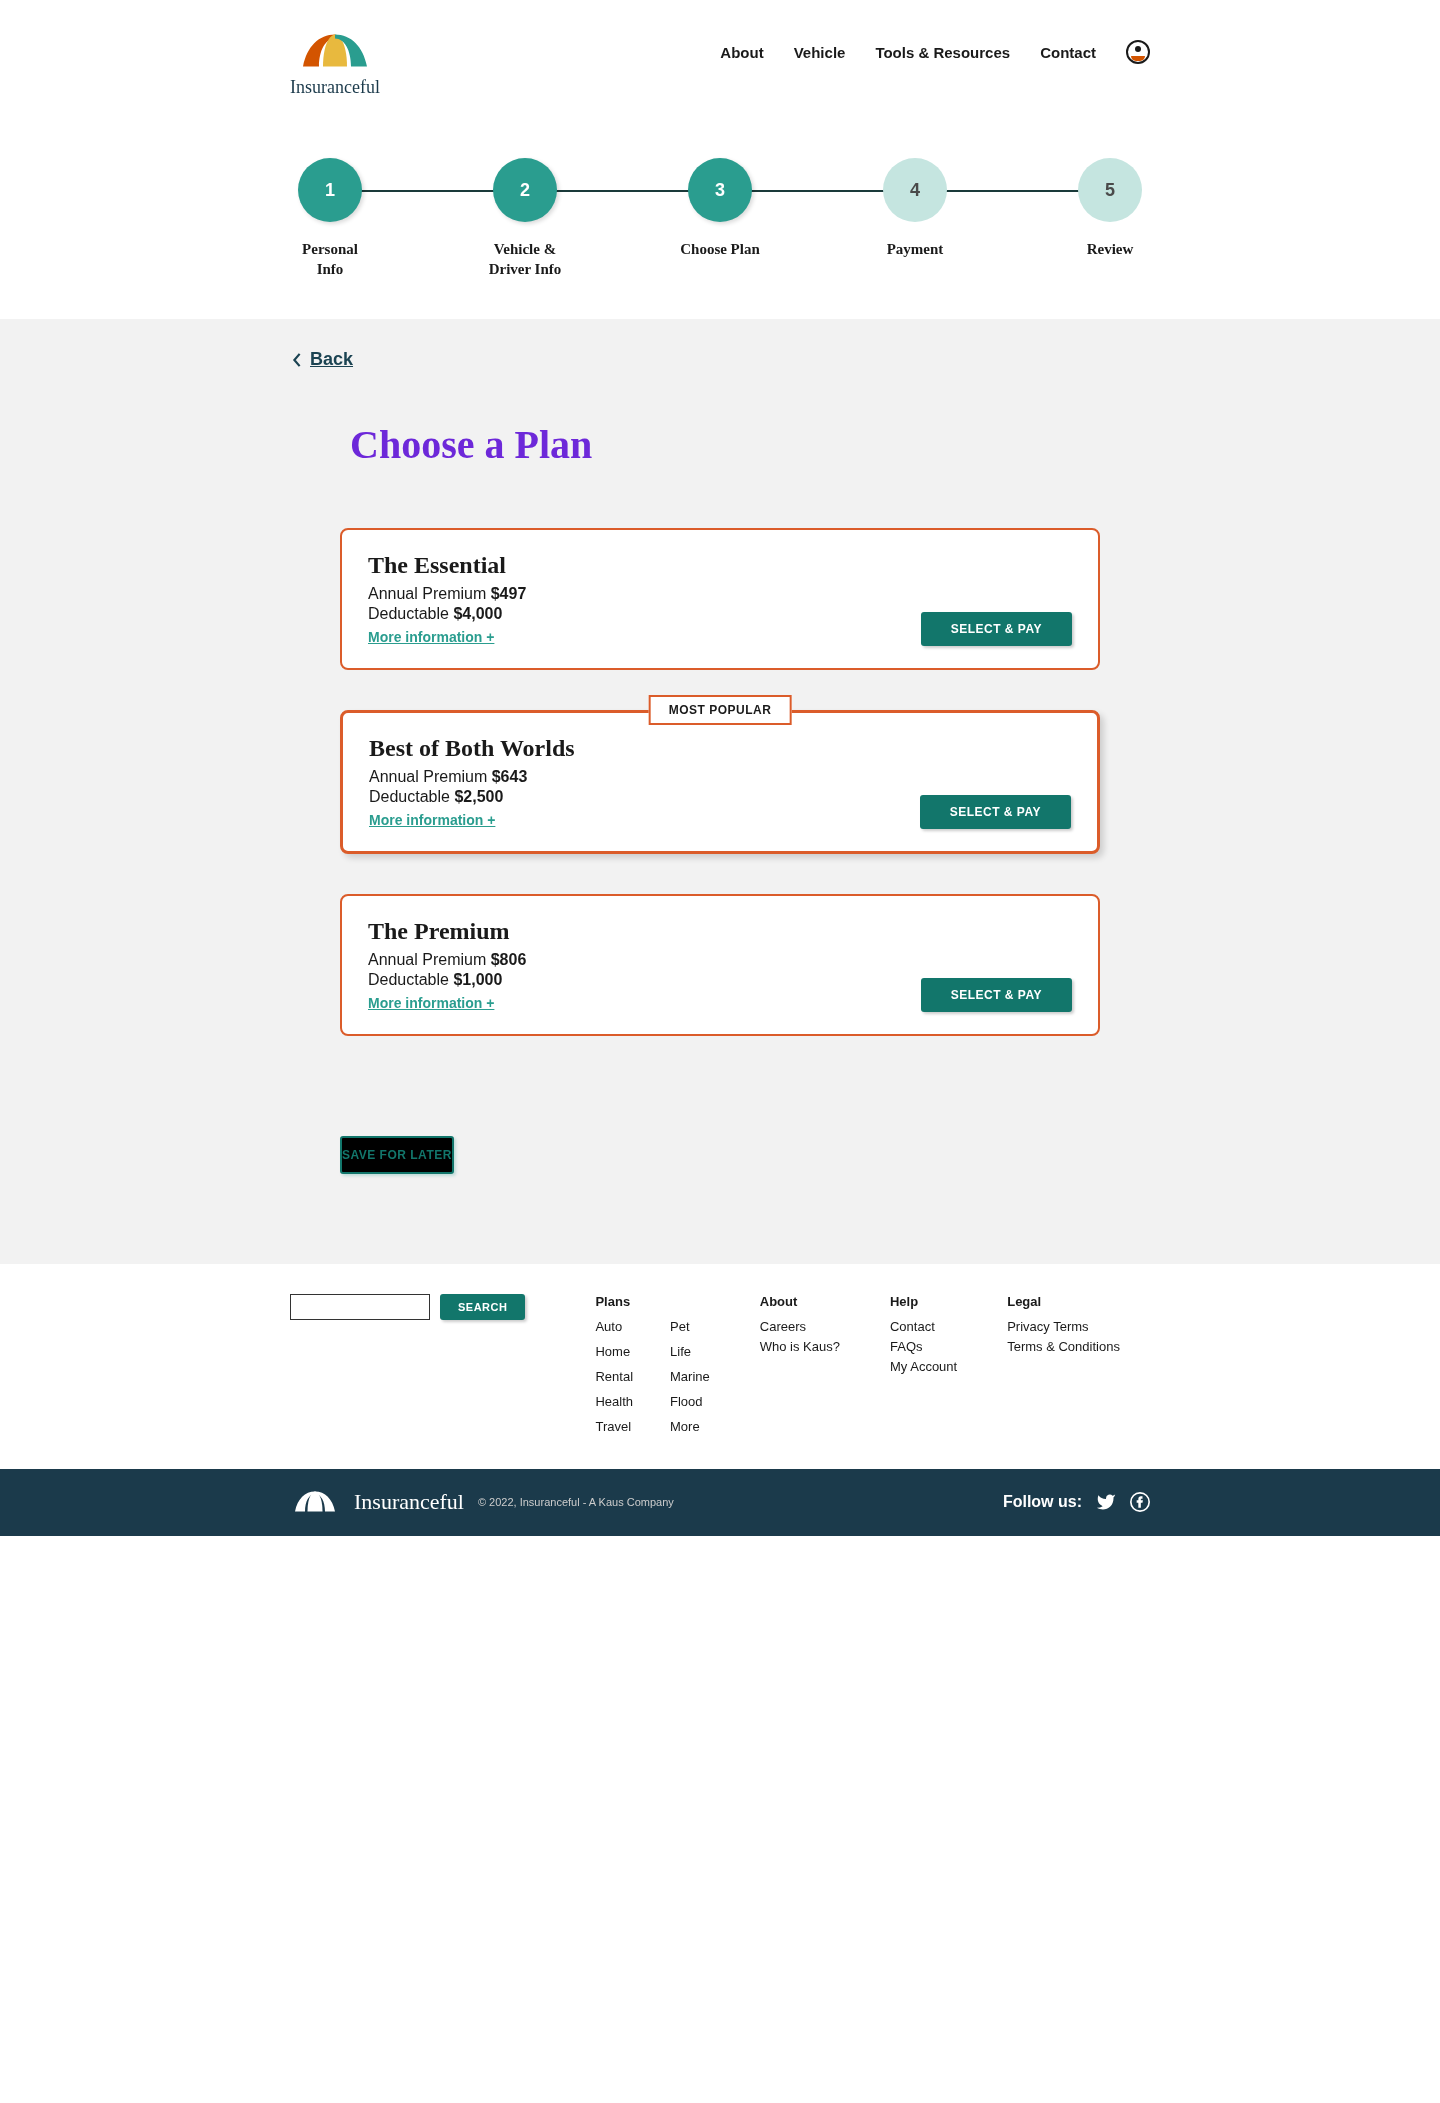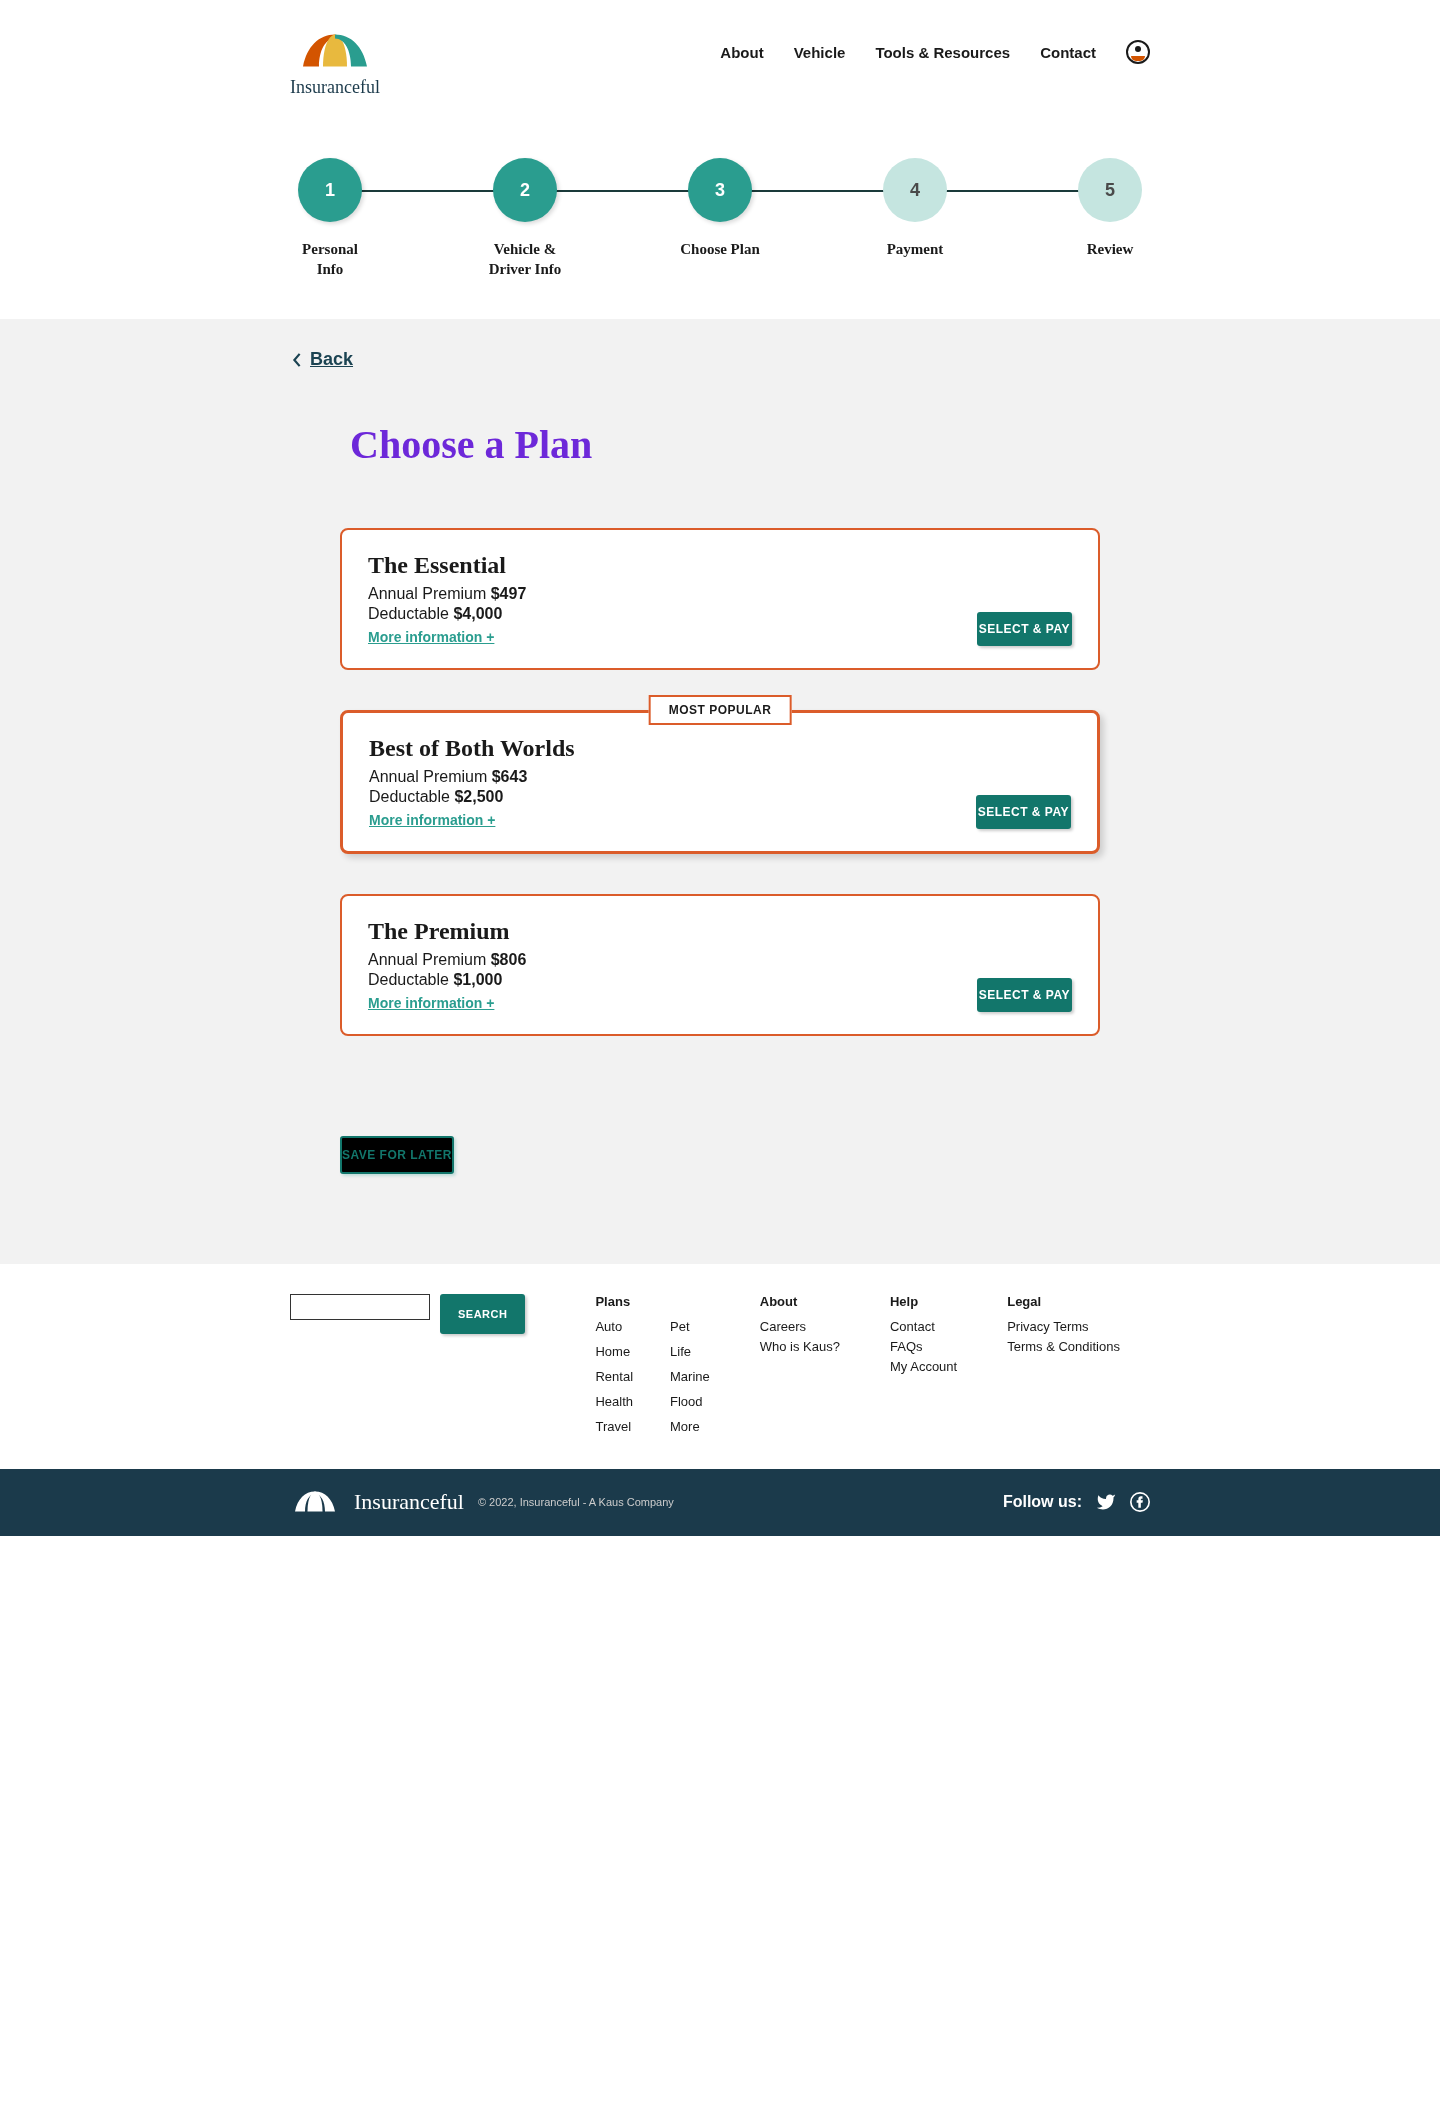--- a/index.html
+++ b/index.html
@@ -34,32 +34,32 @@
 .back-link svg { width: 14px; height: 14px; }
 h1 { font-family: Georgia, 'Times New Roman', serif; font-size: 40px; font-weight: 700; color: #6d28d9; margin: 50px 0 60px 60px; }
 
 .plan-card { background: #fff; border: 2px solid #db5c2a; border-radius: 8px; padding: 22px 26px; margin: 0 50px 40px; position: relative; display: flex; justify-content: space-between; align-items: flex-end; }
 .plan-card.popular { border-width: 3px; box-shadow: 4px 4px 6px rgba(0,0,0,0.15); margin-top: 14px; }
 .plan-badge { position: absolute; top: -18px; left: 50%; transform: translateX(-50%); background: #fff; border: 2px solid #db5c2a; padding: 6px 18px; font-size: 12px; font-weight: 600; letter-spacing: 0.5px; }
 .plan-title { font-family: Georgia, serif; font-size: 24px; font-weight: 700; margin-bottom: 6px; }
 .plan-line { font-size: 16px; margin-bottom: 2px; }
 .plan-line strong { font-weight: 700; }
 .more-info { color: #2a9d8f; text-decoration: underline; font-weight: 600; font-size: 14px; margin-top: 4px; display: inline-block; cursor: pointer; }
-.select-btn { background: #12766b; color: #fff; border: none; padding: 10px 2px; font-weight: 700; font-size: 12px; letter-spacing: 0.5px; border-radius: 3px; box-shadow: 2px 2px 3px rgba(0,0,0,0.2); cursor: pointer; text-align: right; }
+.select-btn { background: #12766b; color: #fff; border: none; padding: 10px 30px; font-weight: 700; font-size: 12px; letter-spacing: 0.5px; border-radius: 3px; box-shadow: 2px 2px 3px rgba(0,0,0,0.2); cursor: pointer; text-align: right; }
 
 .save-later { margin: 60px 0 0 50px; background: #000000; border: 2px solid #12766b; color: #12766b; padding: 10px 0; font-weight: 700; font-size: 12px; letter-spacing: 0.5px; border-radius: 3px; box-shadow: 2px 2px 3px rgba(42,157,143,0.25); cursor: pointer; }
 
 
 .footer-top { background: #fff; padding: 30px 0; }
 .footer-top-inner { display: flex; gap: 40px; align-items: flex-start; }
 .search-col { display: flex; gap: 10px; }
 .search-input { border: 1px solid #333; height: 26px; width: 140px; padding: 0 6px 0 22px; font-size: 12px; background: #fff; position: relative; }
 .search-wrap { position: relative; }
 .search-wrap::before { content: '🔍'; position: absolute; left: 5px; top: 4px; font-size: 11px; }
-.search-btn { background: #12766b; color: #fff; border: none; padding: 0 18px; height: 40px; font-weight: 700; font-size: 11px; letter-spacing: 0.5px; border-radius: 3px; box-shadow: 2px 2px 3px rgba(0,0,0,0.2); cursor: pointer; }
+.search-btn { background: #12766b; color: #fff; border: none; padding: 0 18px; height: 26px; font-weight: 700; font-size: 11px; letter-spacing: 0.5px; border-radius: 3px; box-shadow: 2px 2px 3px rgba(0,0,0,0.2); cursor: pointer; }
 .footer-cols { display: flex; gap: 50px; flex: 1; margin-left: 30px; font-size: 13px; }
 .footer-col h4 { font-size: 13px; font-weight: 700; margin-bottom: 10px; }
 .footer-col ul { list-style: none; }
 .footer-col li { margin-bottom: 5px; }
 .footer-col a { color: #1a1a1a; text-decoration: none; }
 .plans-grid { display: grid; grid-template-columns: auto auto; gap: 5px 37px; }
 
 
 .footer-bottom { background: #1b3a4b; color: #fff; padding: 20px 0; }
 .footer-bottom-inner { display: flex; justify-content: space-between; align-items: center; }

